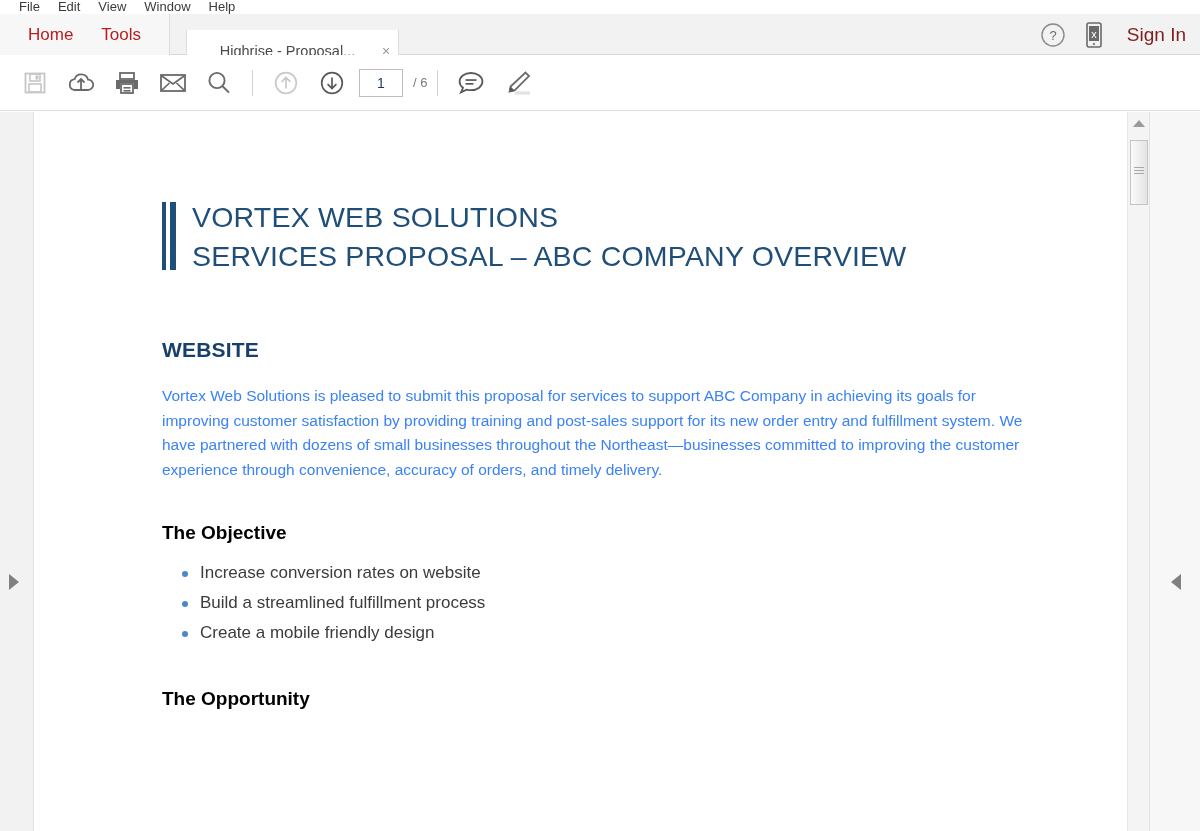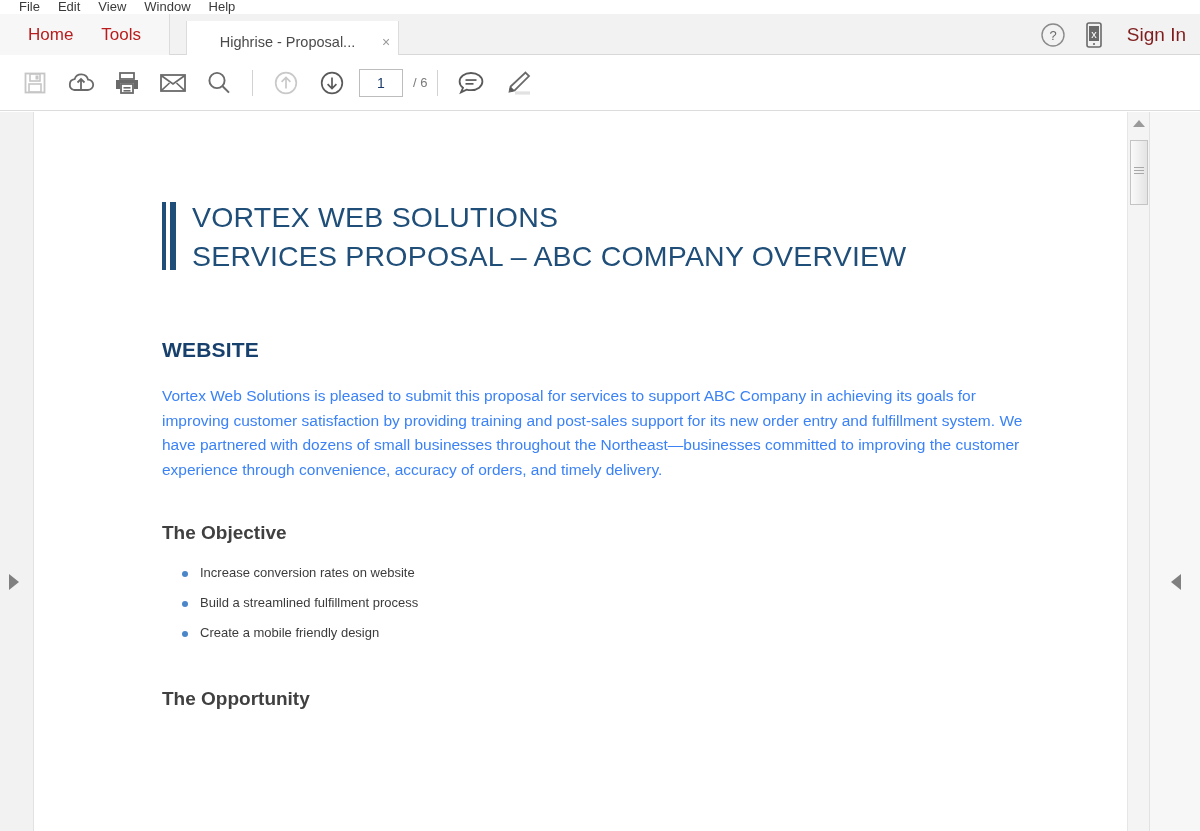--- a/index.html
+++ b/index.html
@@ -47,21 +47,21 @@
     border-right: 1px solid #dcdcdc;
     display: flex; align-items: center;
     padding: 0 14px;
   }
   .tab-left .lbl {
     font-size: 17px; color: #b91c1c;
     padding: 0 14px;
     white-space: nowrap;
   }
   .doc-tab {
-    position: absolute; left: 186px; top: 7px;
+    position: absolute; left: 186px; top: 16px;
     width: 213px; height: 41px;
     background: #ffffff;
     border-right: 1px solid #dcdcdc;
     border-left: 1px solid #dcdcdc;
     display: flex; align-items: center;
     box-sizing: border-box;
   }
   .doc-tab .title {
     flex: 1;
     font-size: 14.5px; color: #4a4a4a;
@@ -229,31 +229,31 @@
   }
   .para {
     font-size: 15.5px;
     color: #3b82f6;
     line-height: 24.5px;
     margin-top: 22px;
     max-width: 866px;
   }
   .h2 {
     font-size: 19px; font-weight: bold;
-    color: #404040;
+    color: #000000;
     margin-top: 40px;
   }
   ul.bullets {
     margin: 14px 0 0 0;
     padding: 0 0 0 38px;
     list-style: none;
   }
   ul.bullets li {
     position: relative;
-    font-size: 13px;
+    font-size: 17px;
     color: #3c3c3c;
     line-height: 30px;
   }
   ul.bullets li::before {
     content: "";
     position: absolute;
     left: -18px; top: 13px;
     width: 6px; height: 6px;
     border-radius: 50%;
     background: #4a86c8;

